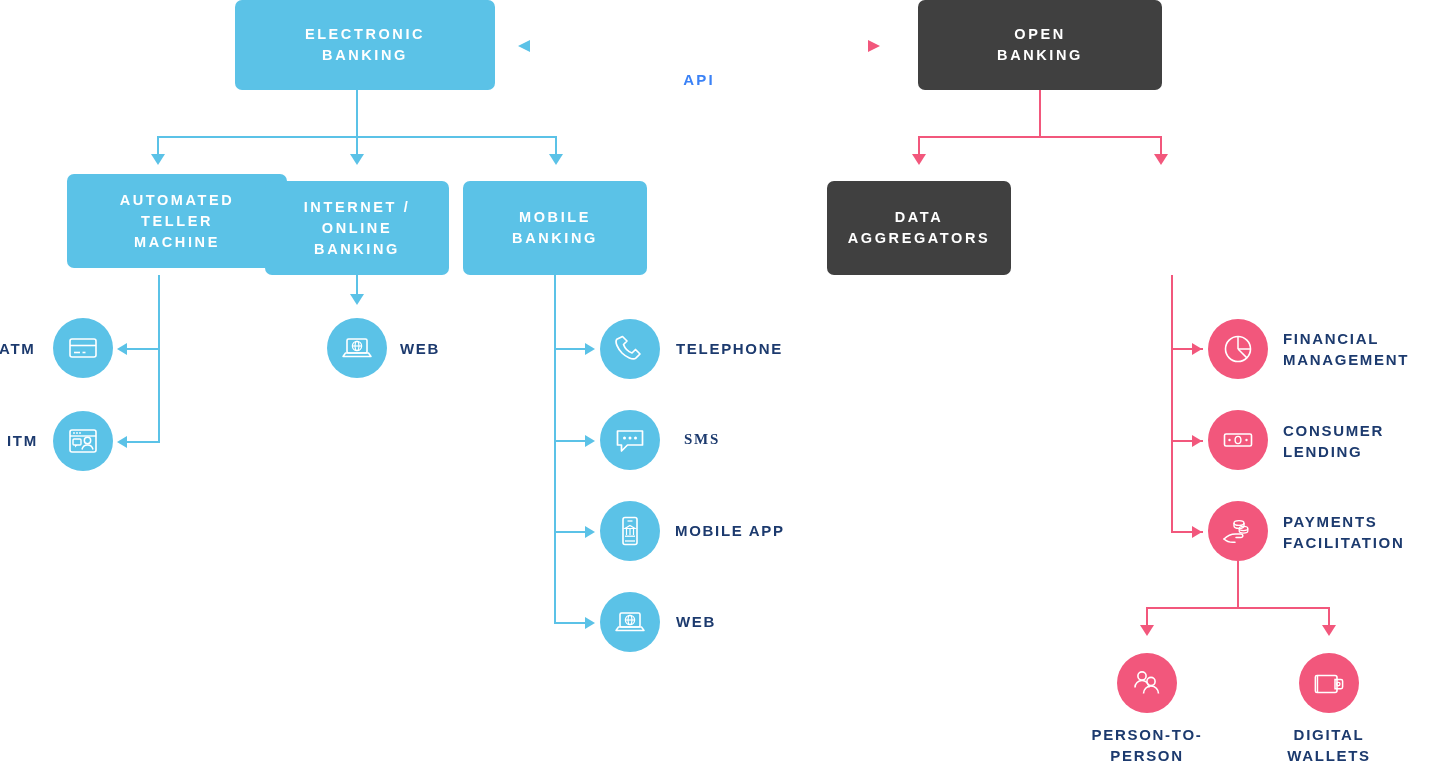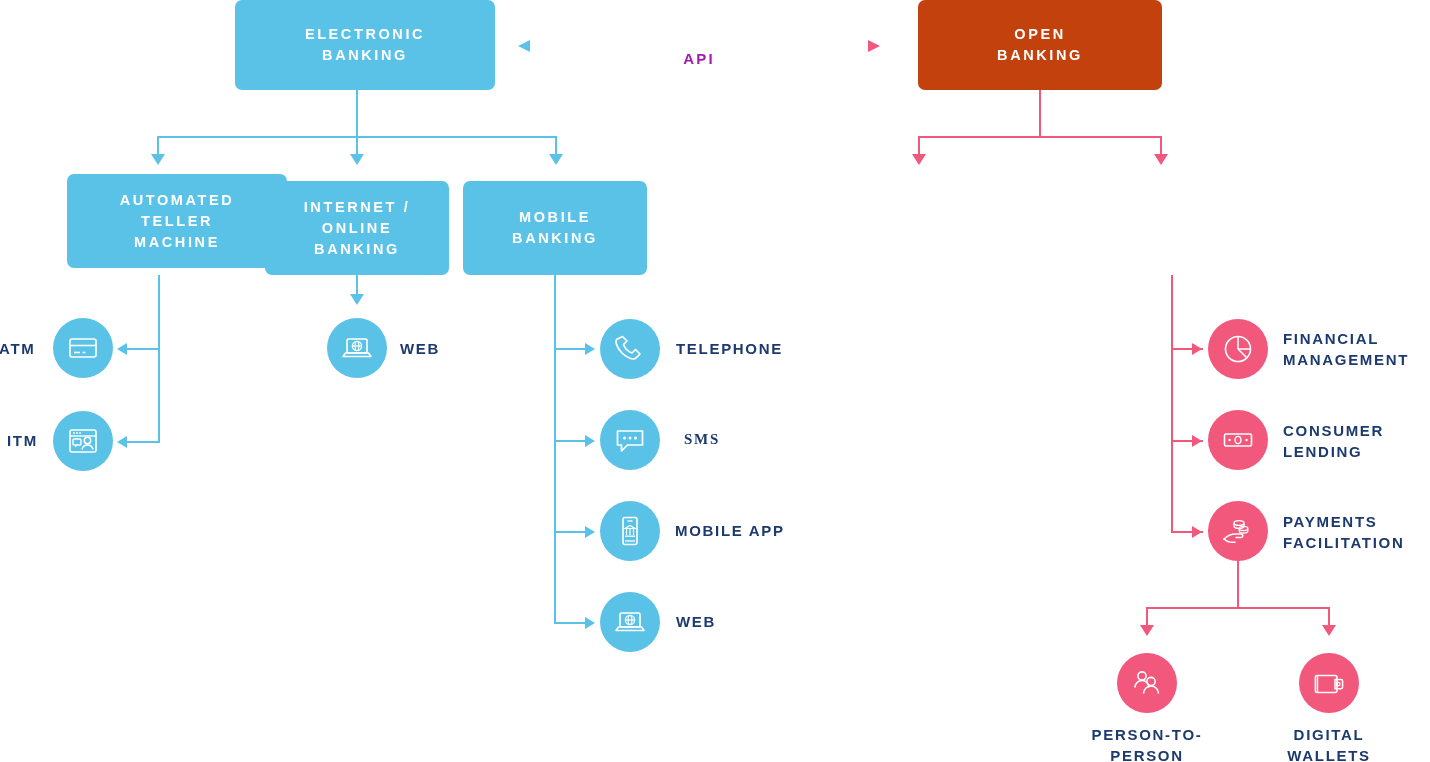--- a/index.html
+++ b/index.html
@@ -19,21 +19,21 @@
     text-align: center;
     color: #ffffff;
     font-weight: bold;
     font-size: 14.5px;
     letter-spacing: 2.6px;
     line-height: 21px;
     padding: 4px 10px;
     white-space: pre-line;
   }
   .box-blue { background: #5BC2E7; }
-  .box-pink { background: #c2410c; }
+  .box-pink { background: #404040; }
 
   
   .ln { position: absolute; }
   .v-blue { background: #5BC2E7; width: 2.4px; }
   .h-blue { background: #5BC2E7; height: 2.4px; }
   .v-pink { background: #F2577C; width: 2.4px; }
   .h-pink { background: #F2577C; height: 2.4px; }
 
   .arrow { position: absolute; width: 0; height: 0; }
   .arrow-down-blue  { border-left: 7px solid transparent; border-right: 7px solid transparent; border-top: 11px solid #5BC2E7; }
@@ -63,23 +63,23 @@
     line-height: 21px;
     white-space: pre-line;
   }
   .leaf-label.right { text-align: left; }
   .leaf-label.left  { text-align: left; }
   .leaf-label.center { text-align: center; }
 
   
   #api-wrap { position: absolute; left: 516px; top: 36px; width: 366px; height: 20px; }
   #api-label {
-    position: absolute; left: 516px; top: 50px; width: 366px;
+    position: absolute; left: 516px; top: 71px; width: 366px;
     text-align: center;
-    color: #a21caf; font-weight: bold; font-size: 15px; letter-spacing: 2.2px;
+    color: #3b82f6; font-weight: bold; font-size: 15px; letter-spacing: 2.2px;
   }
 </style>
 </head>
 <body>
 
 <div id="stage">
 
   <div class="node-box box-blue" style="left:235px; top:0px; width:260px; height:90px;">ELECTRONIC
 BANKING</div>
 
@@ -229,20 +229,22 @@
 
   <div class="ln v-pink" style="left:1039px; top:90px; width:2.4px; height:48px;"></div>
   <div class="ln h-pink" style="left:918px; top:136px; width:244px; height:2.4px;"></div>
 
   <div class="ln v-pink" style="left:918px; top:136px; width:2.4px; height:20px;"></div>
   <div class="arrow arrow-down-pink" style="left:912px; top:154px;"></div>
 
   <div class="ln v-pink" style="left:1160px; top:136px; width:2.4px; height:20px;"></div>
   <div class="arrow arrow-down-pink" style="left:1154px; top:154px;"></div>
 
+  <div class="node-box box-pink" style="left:827px; top:181px; width:184px; height:94px;">DATA
+AGGREGATORS</div>
 
 
   <div class="ln v-pink" style="left:1171px; top:275px; width:2.4px; height:258px;"></div>
 
   <div class="ln h-pink" style="left:1171px; top:348px; width:32px; height:2.4px;"></div>
   <div class="arrow arrow-right-pink" style="left:1192px; top:342.5px;"></div>
 
   <div class="ln h-pink" style="left:1171px; top:440px; width:32px; height:2.4px;"></div>
   <div class="arrow arrow-right-pink" style="left:1192px; top:434.5px;"></div>
 

